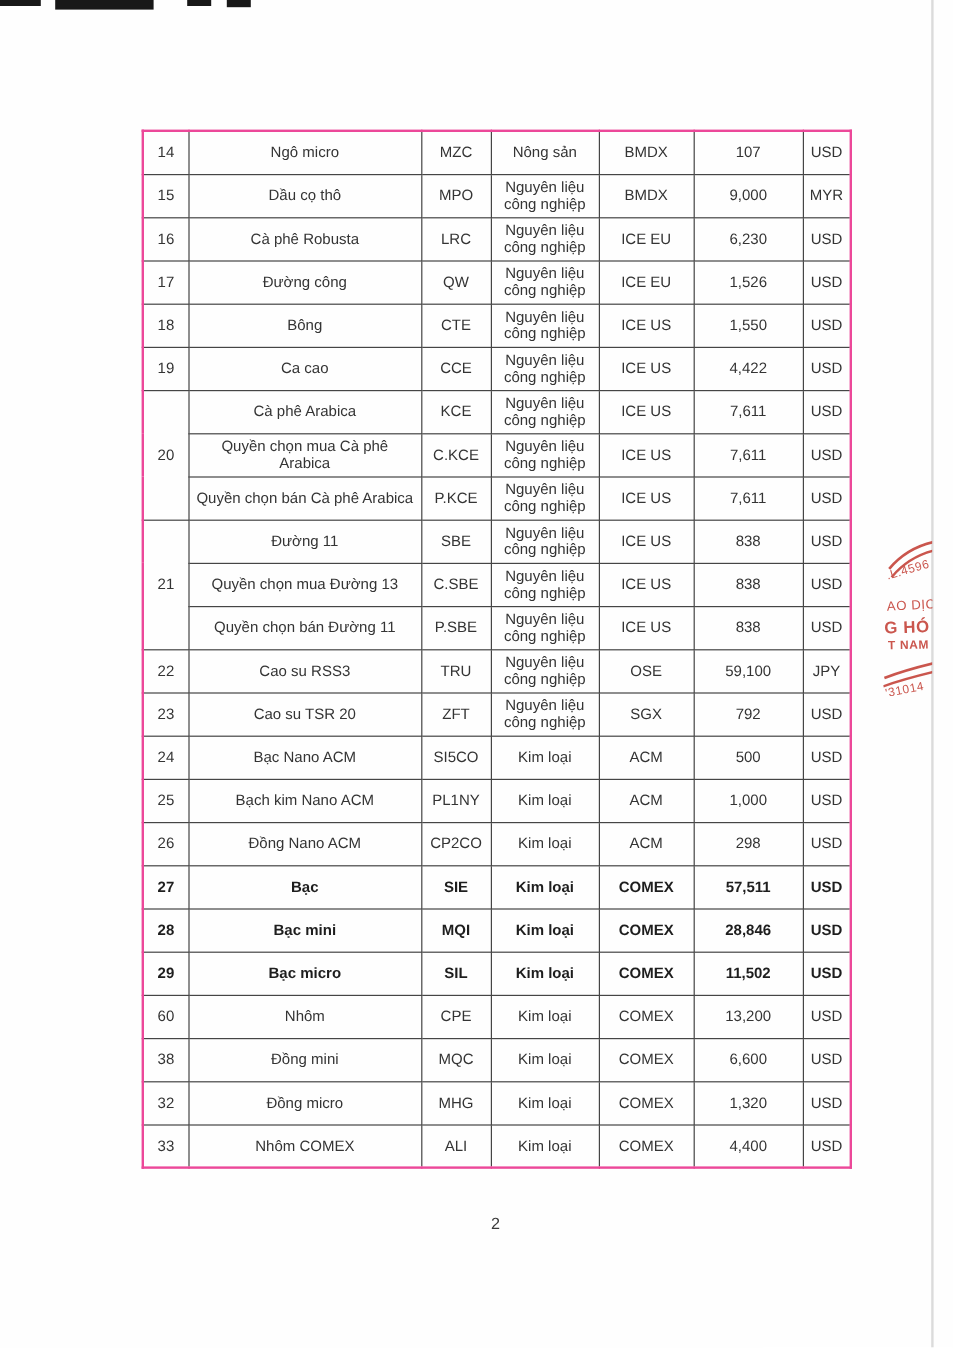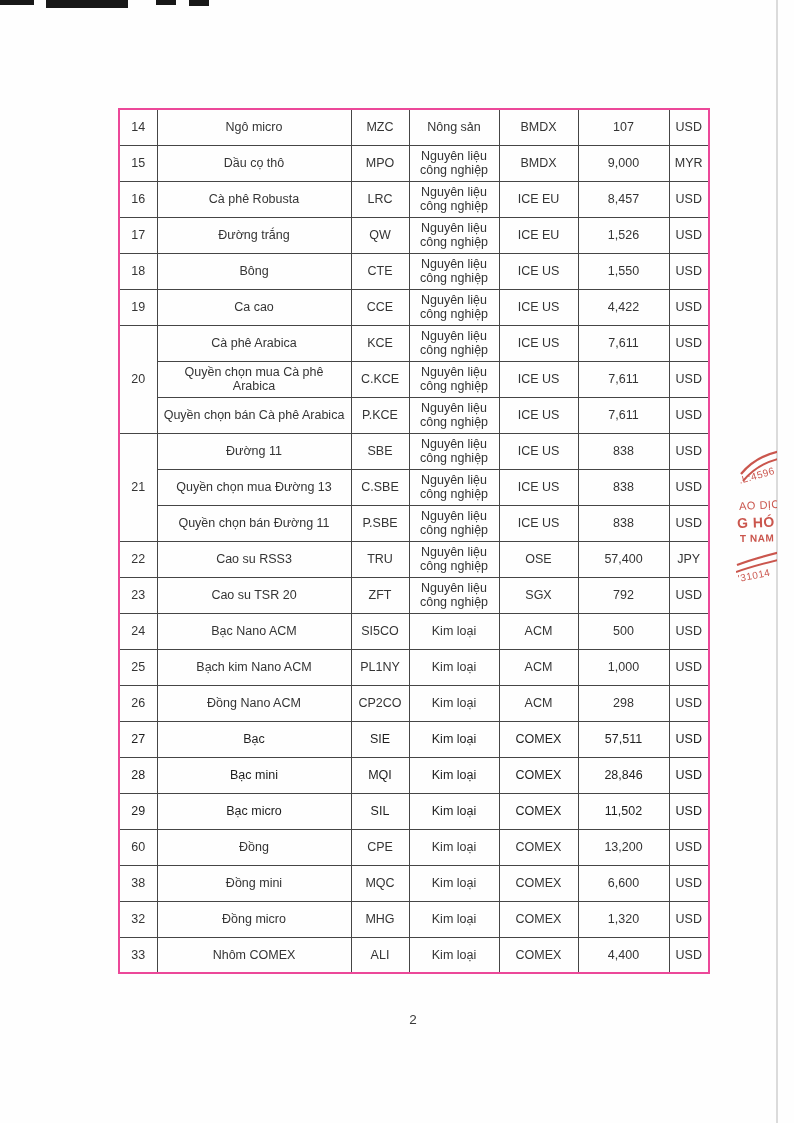--- a/index.html
+++ b/index.html
@@ -37,21 +37,21 @@
     text-align: center;
     font-size: 12.5px;
     color: #343434;
     padding: 2px 3px;
     line-height: 14.5px;
   }
   table.commodities { border: 2px solid #ec4899; }
   td.col-no       { font-size: 13px; }
   td.col-name     { text-align: left; padding-left: 11px; padding-right: 6px; white-space: pre-line; }
   td.col-category { font-size: 12px; }
-  tr.bold td      { font-weight: 400; color: #1e1e1e; }
+  tr.bold td      { font-weight: 700; color: #1e1e1e; }
 
   
   .page-number {
     position: absolute; left: 118px; top: 1012px; width: 590px;
     text-align: center; font-size: 13.5px; color: #3a3a3a;
   }
 
   
   .stamp {
     position: absolute; left: 736px; top: 444px;
@@ -114,26 +114,26 @@
             <td class="col-exchange">BMDX</td>
             <td class="col-value">9,000</td>
             <td class="col-currency">MYR</td>
           </tr>
           <tr>
             <td class="col-no" rowspan="1">16</td>
             <td class="col-name">Cà phê Robusta</td>
             <td class="col-code">LRC</td>
             <td class="col-category">Nguyên liệu công nghiệp</td>
             <td class="col-exchange">ICE EU</td>
-            <td class="col-value">8,457</td>
+            <td class="col-value">6,230</td>
             <td class="col-currency">USD</td>
           </tr>
           <tr>
             <td class="col-no" rowspan="1">17</td>
-            <td class="col-name">Đường trắng</td>
+            <td class="col-name">Đường công</td>
             <td class="col-code">QW</td>
             <td class="col-category">Nguyên liệu công nghiệp</td>
             <td class="col-exchange">ICE EU</td>
             <td class="col-value">1,526</td>
             <td class="col-currency">USD</td>
           </tr>
           <tr>
             <td class="col-no" rowspan="1">18</td>
             <td class="col-name">Bông</td>
             <td class="col-code">CTE</td>
@@ -201,21 +201,21 @@
             <td class="col-exchange">ICE US</td>
             <td class="col-value">838</td>
             <td class="col-currency">USD</td>
           </tr>
           <tr>
             <td class="col-no" rowspan="1">22</td>
             <td class="col-name">Cao su RSS3</td>
             <td class="col-code">TRU</td>
             <td class="col-category">Nguyên liệu công nghiệp</td>
             <td class="col-exchange">OSE</td>
-            <td class="col-value">57,400</td>
+            <td class="col-value">59,100</td>
             <td class="col-currency">JPY</td>
           </tr>
           <tr>
             <td class="col-no" rowspan="1">23</td>
             <td class="col-name">Cao su TSR 20</td>
             <td class="col-code">ZFT</td>
             <td class="col-category">Nguyên liệu công nghiệp</td>
             <td class="col-exchange">SGX</td>
             <td class="col-value">792</td>
             <td class="col-currency">USD</td>
@@ -269,21 +269,21 @@
             <td class="col-no" rowspan="1">29</td>
             <td class="col-name">Bạc micro</td>
             <td class="col-code">SIL</td>
             <td class="col-category">Kim loại</td>
             <td class="col-exchange">COMEX</td>
             <td class="col-value">11,502</td>
             <td class="col-currency">USD</td>
           </tr>
           <tr>
             <td class="col-no" rowspan="1">60</td>
-            <td class="col-name">Đồng</td>
+            <td class="col-name">Nhôm</td>
             <td class="col-code">CPE</td>
             <td class="col-category">Kim loại</td>
             <td class="col-exchange">COMEX</td>
             <td class="col-value">13,200</td>
             <td class="col-currency">USD</td>
           </tr>
           <tr>
             <td class="col-no" rowspan="1">38</td>
             <td class="col-name">Đồng mini</td>
             <td class="col-code">MQC</td>

